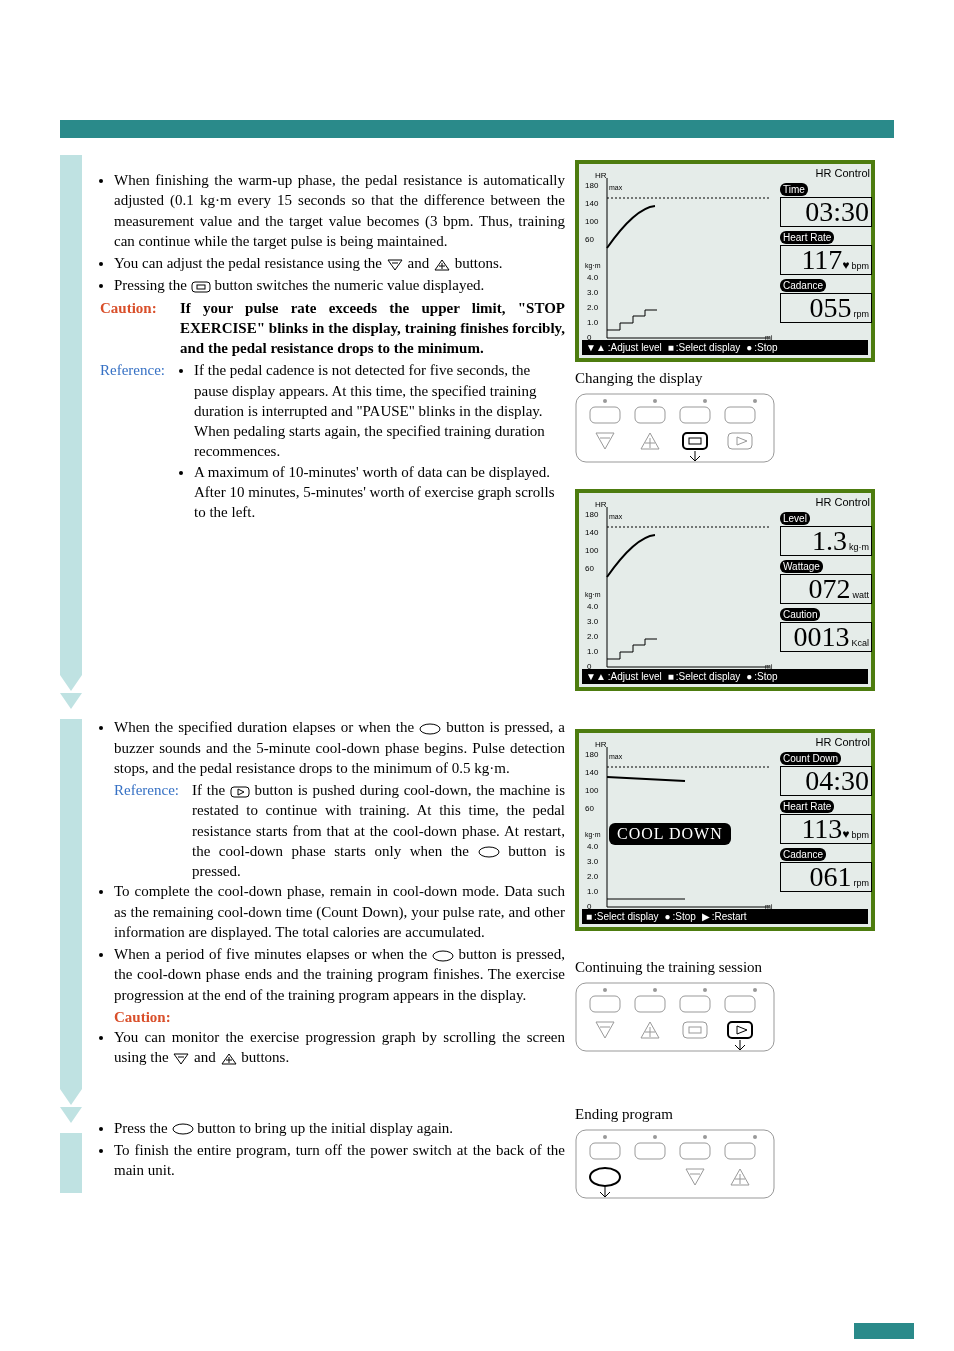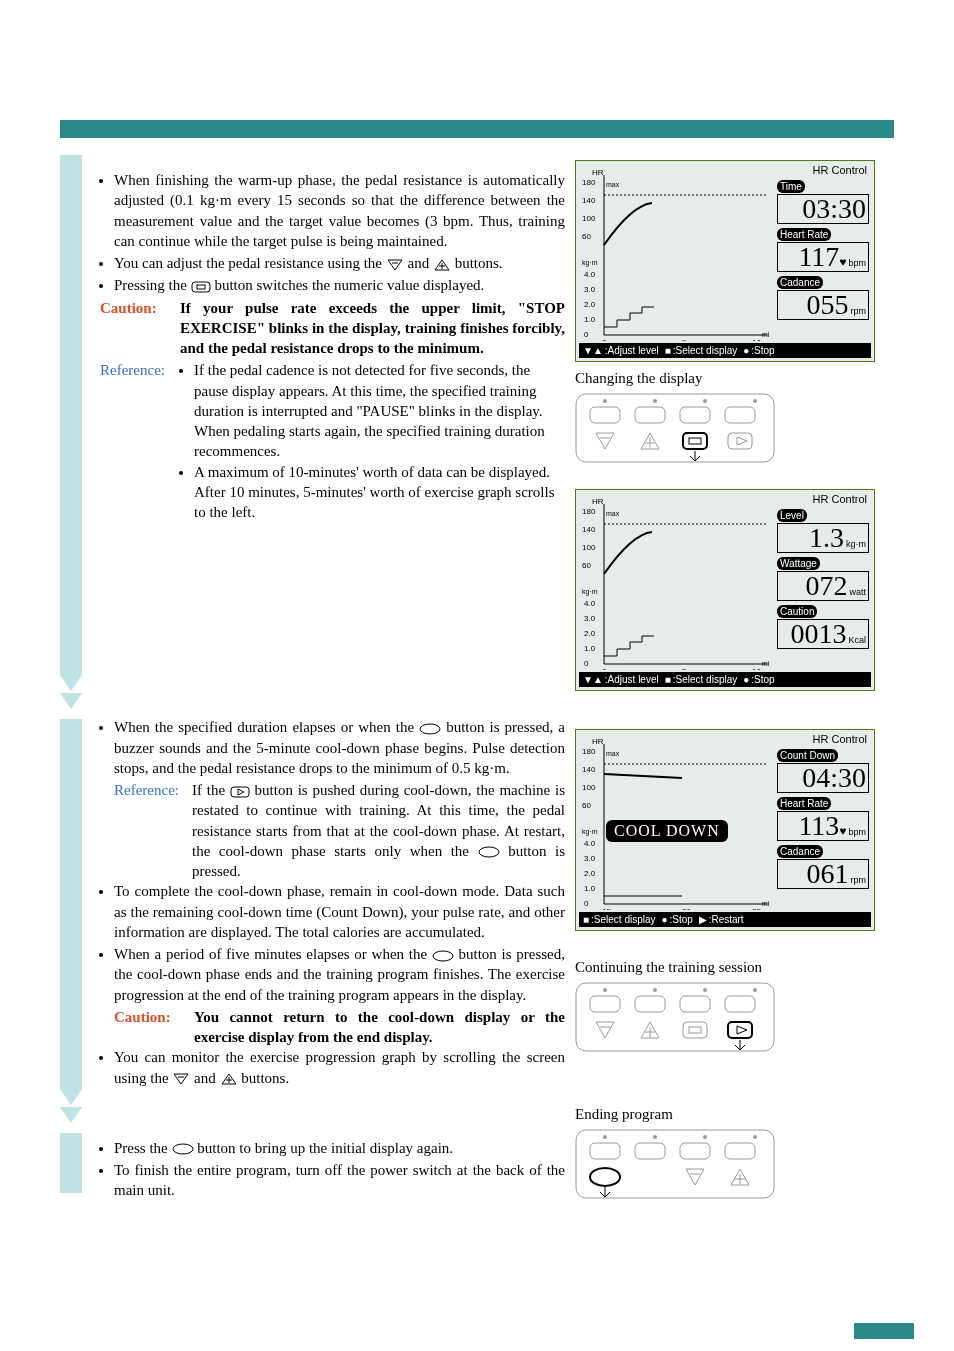--- a/index.html
+++ b/index.html
@@ -16,21 +16,21 @@
   .stripe-seg { width: 22px; background: #bfe2e2; }
   .main { position: absolute; top: 170px; left: 100px; width: 465px; font-size: 15px; line-height: 1.35; }
   .bulletlist { padding-left: 14px; }
   .bulletlist li { margin-bottom: 2px; text-align: justify; }
   .caution { color: #d94f2a; font-weight: bold; }
   .reference { color: #3570c4; }
   .inline-icon { display: inline-block; vertical-align: middle; }
   .section2 { margin-top: 195px; font-family: Liberation Serif, serif; }
   .section3 { margin-top: 50px; }
   .right { position: absolute; top: 160px; left: 575px; width: 300px; }
-  .lcd { width: 300px; border: 1px solid #4d7c0f; background: #e5ece9; position: relative; padding: 3px; font-family: sans-serif; margin-bottom: 8px; }
+  .lcd { width: 300px; border: 4px solid #4d7c0f; background: #e5ece9; position: relative; padding: 3px; font-family: sans-serif; margin-bottom: 8px; }
   .lcd-graph { position: absolute; left: 6px; top: 4px; width: 188px; }
   .lcd-readout-col { margin-left: 198px; width: 92px; }
   .lcd-title { font-size: 11px; text-align: right; padding-right: 2px; }
   .ro-label { background: #000; color: #fff; font-size: 10px; padding: 1px 3px; border-radius: 6px; display: inline-block; margin-top: 1px; }
   .ro-box { border: 1px solid #000; background: #e5ece9; margin-top: 0px; padding: 0 2px; display: flex; align-items: baseline; justify-content: flex-end; }
   .ro-val { font-size: 28px; font-family: "Times New Roman", serif; line-height: 1; }
   .ro-unit { font-size: 9px; margin-left: 2px; }
   .heart { font-size: 12px; }
   .lcd-footer { background: #000; color: #fff; font-size: 10px; padding: 2px 4px; margin-top: 2px; display: flex; gap: 6px; align-items: center; }
   .lcd-footer span { display: inline-flex; align-items: center; gap: 2px; }
@@ -127,21 +127,20 @@
       <li>
         <span>When a period of five minutes elapses or when the </span>
         <svg class="inline-icon" width="22" height="12">
             <ellipse cx="11" cy="6" rx="10" ry="5" fill="none" stroke="#000"></ellipse>
           </svg>
         <span> button is pressed, the cool-down phase ends and the training program finishes. The exercise progression at the end of the training program appears in the display.</span>
       </li>
     </ul>
     <div style="display:flex; gap:10px;">
       <div class="caution" style="width:70px; margin-left:14px">Caution:</div>
-      <div style="flex:1; font-weight:bold; text-align:justify">You cannot return to the cool-down display or the exercise display from the end display.</div>
     </div>
     <ul class="bulletlist">
       <li>
         <span>You can monitor the exercise progression graph by scrolling the screen using the </span>
         <svg class="inline-icon" width="18" height="14">
             <polygon points="2,2 16,2 9,12" fill="none" stroke="#000"></polygon>
             <line x1="6" y1="5" x2="12" y2="5" stroke="#000"></line>
           </svg>
         <span> and </span>
         <svg class="inline-icon" width="18" height="14">

